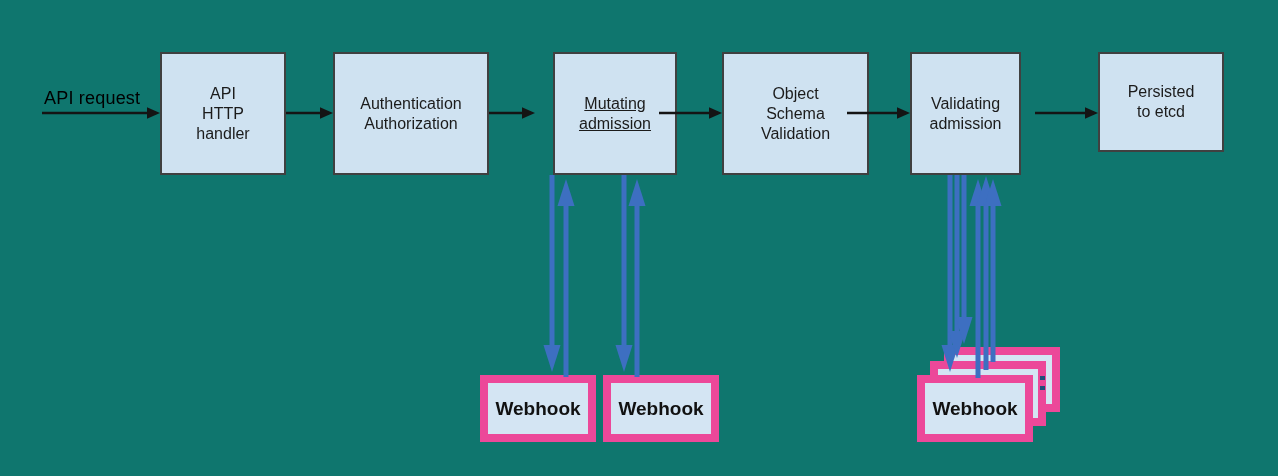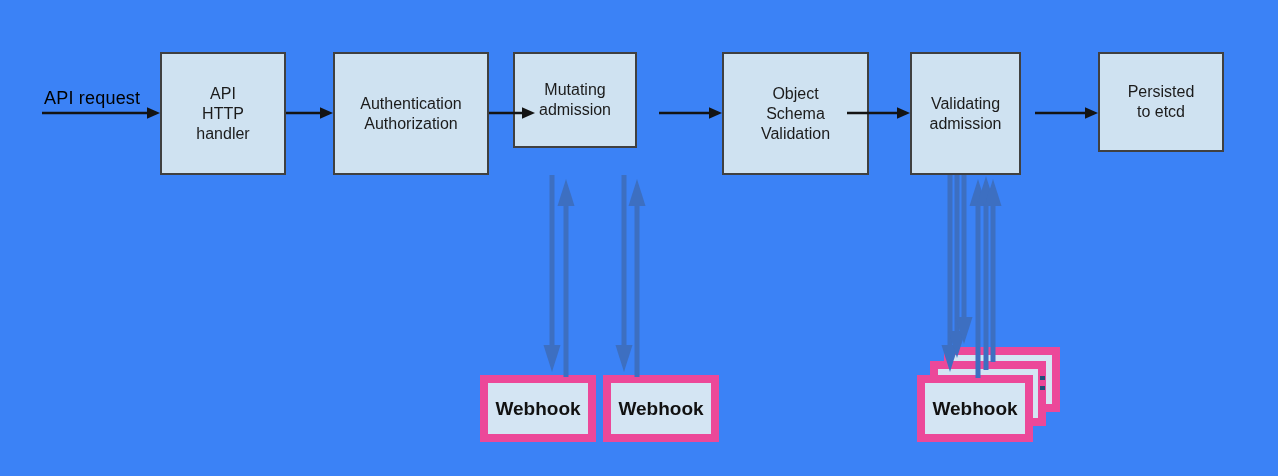--- a/index.html
+++ b/index.html
@@ -1,38 +1,38 @@
 <!DOCTYPE html>
 <html><head>
 <meta charset="utf-8">
 <title>Diagram</title>
 <style>
   html,body{margin:0;padding:0;background:#ffffff;}
   .canvas{
     position:relative;
     width:1278px;height:476px;
-    background:#3b82f6;
+    background:#0f766e;
     font-family:"Liberation Sans", sans-serif;
     overflow:hidden;
   }
   .node{
     position:absolute;
     box-sizing:border-box;
     background:#cfe2f1;
     border:2px solid #404040;
     display:flex;align-items:center;justify-content:center;
     text-align:center;
     font-size:16px;line-height:1.25;color:#1b1b1b;
     white-space:pre-line;
     z-index:2;
   }
   
   .n1{left:160px;top:52px;width:126px;height:123px;}
   .n2{left:333px;top:52px;width:156px;height:123px;}
-  .n3{left:513px;top:52px;width:124px;height:96px;}
+  .n3{left:553px;top:52px;width:124px;height:123px;text-decoration:underline;}
   .n4{left:722px;top:52px;width:147px;height:123px;}
   .n5{left:910px;top:52px;width:111px;height:123px;}
   .n6{left:1098px;top:52px;width:126px;height:100px;}
   .webhook{
     background:#d4e5f3;
     border:8px solid #ec4899;
     font-size:19px;font-weight:600;color:#111111;
   }
   .wa{left:480px;top:375px;width:116px;height:67px;}
   .wb{left:603px;top:375px;width:116px;height:67px;}

